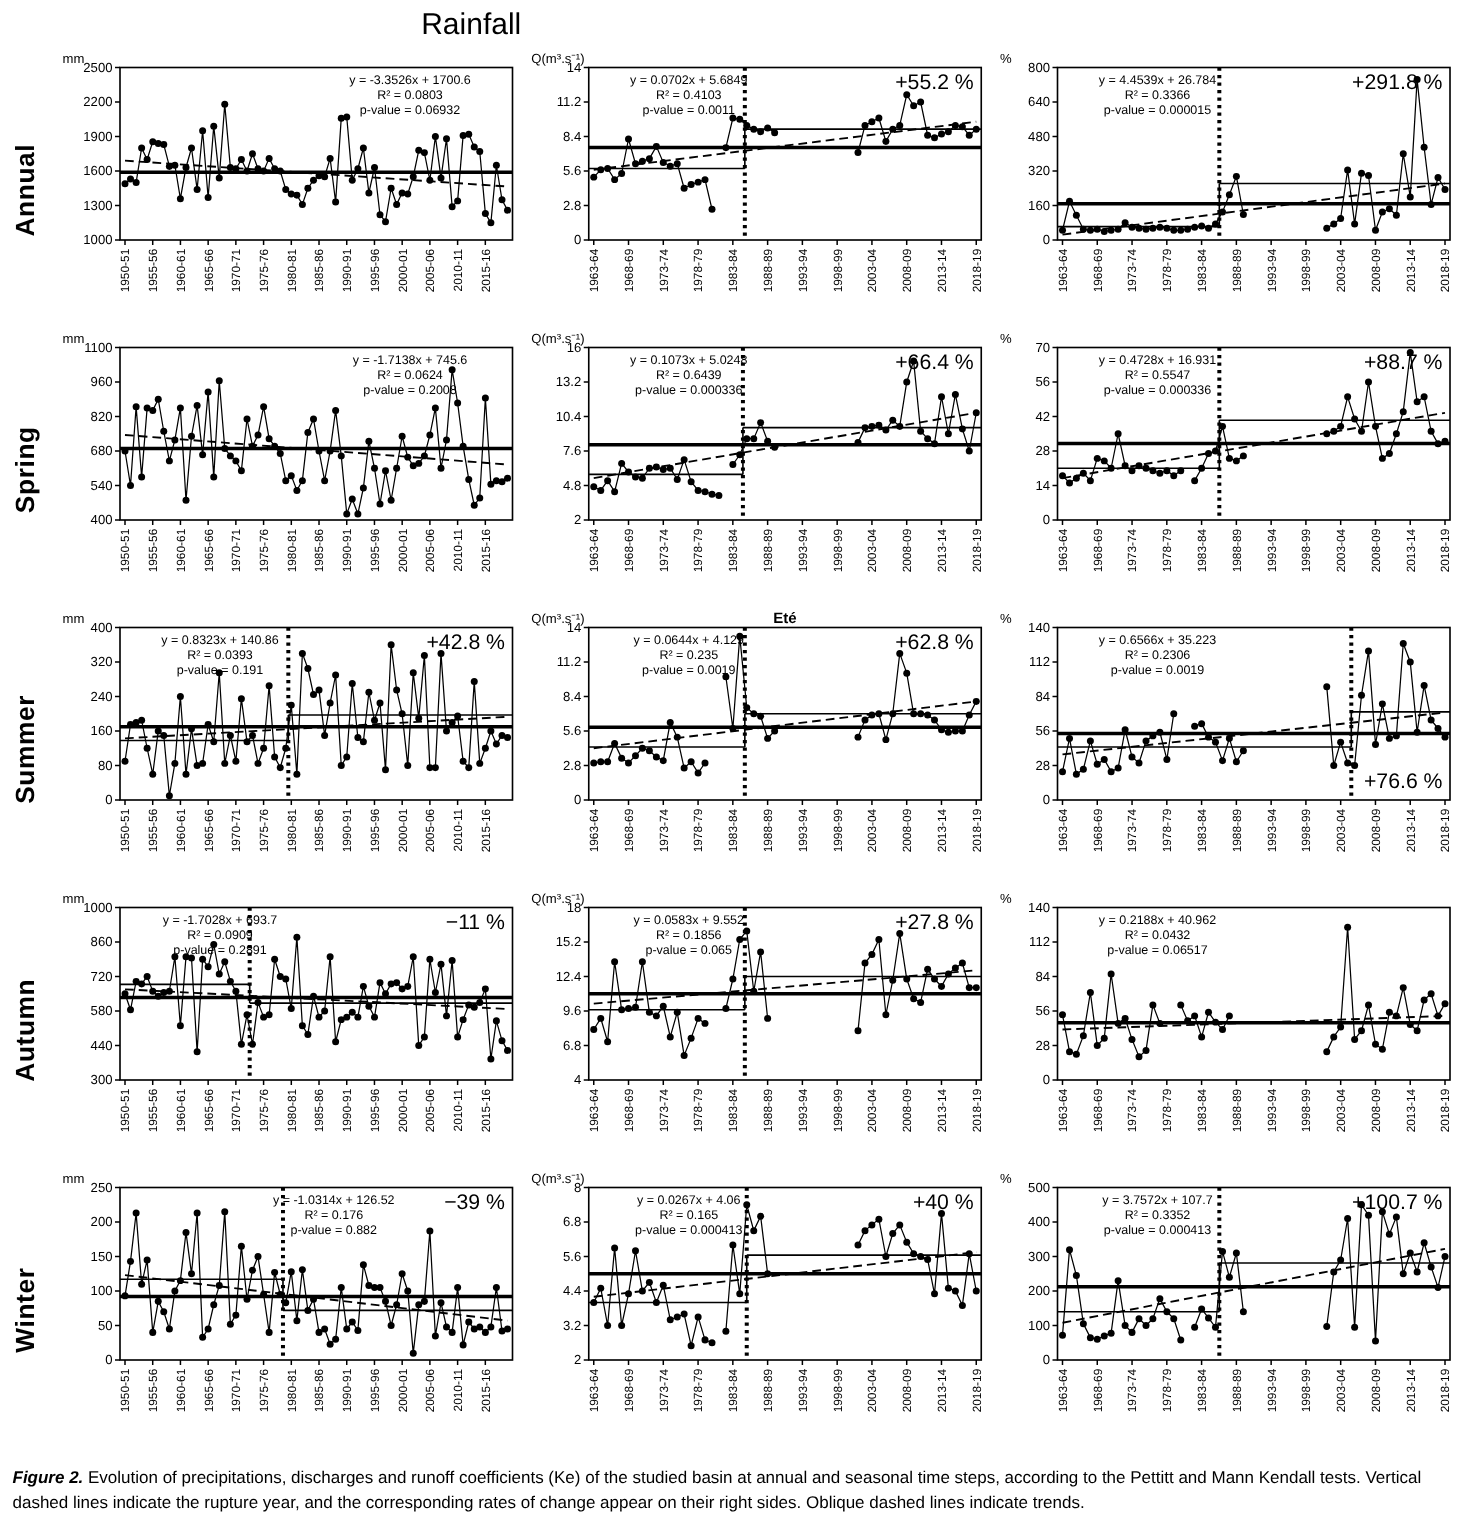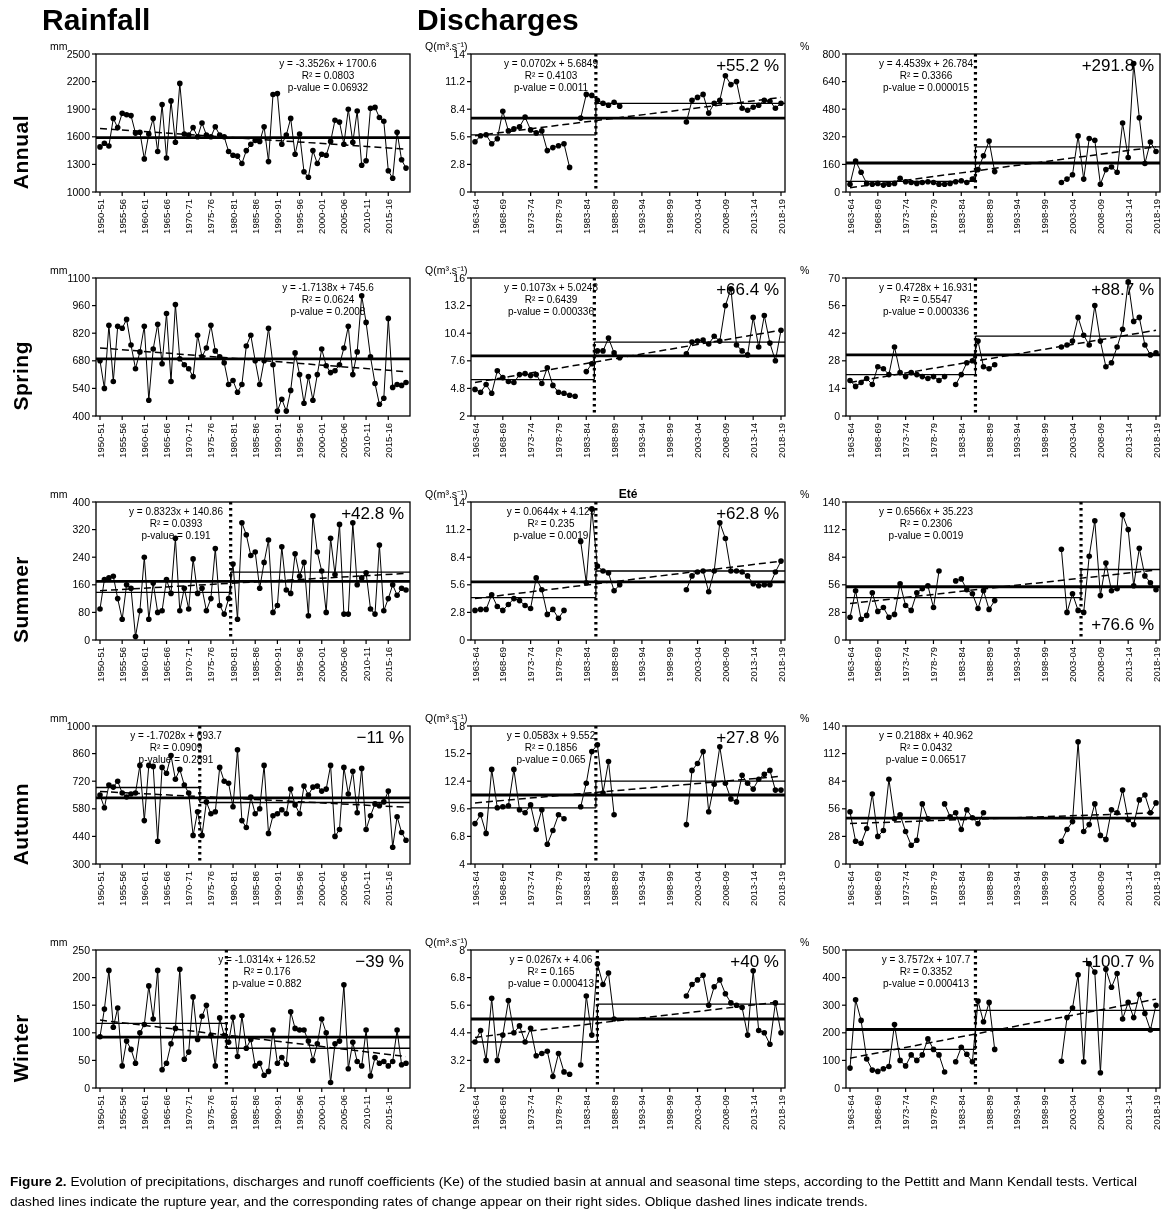--- a/index.html
+++ b/index.html
@@ -1,37 +1,36 @@
 <!DOCTYPE html>
 <html><head>
 <meta charset="utf-8">
 <style>
   html,body{margin:0;padding:0;background:#ffffff;}
   body{font-family:"Liberation Sans", sans-serif; color:#000; width:1168px;}
   .figure{width:1168px;}
   .col-headers{display:grid;grid-template-columns:42px 375px 375px 375px;height:40px;align-items:center;}
-  .col-header{font-size:30px;font-weight:bold;text-align:left;}
+  .col-header{font-size:24px;font-weight:normal;text-align:right;}
   .chart-row{display:grid;grid-template-columns:42px 375px 375px 375px;height:224px;}
   .row-label{display:flex;align-items:center;justify-content:center;}
   .row-label span{writing-mode:vertical-rl;transform:rotate(180deg);font-size:21px;font-weight:bold;letter-spacing:.5px;}
   .chart-cell{position:relative;}
   svg{display:block;}
   svg text{font-family:"Liberation Sans", sans-serif;fill:#000;}
   .caption{padding:12px 10px 0 10px;font-size:13.6px;line-height:1.45;}
-  .caption b{font-weight:bold;}
+  .caption b{font-weight:bold;font-style:italic;}
 </style>
 </head>
 <body>
 
 <div class="figure">
 
   <div class="col-headers">
     <div></div>
     <div class="col-header">Rainfall</div>
-    <div class="col-header">Discharges</div>
   </div>
 
   <div class="chart-row">
     <div class="row-label">
         <span>Annual</span>
       </div>
     <div class="chart-cell">
         <svg class="chart" width="375" height="224">
           <rect x="54" y="14" width="314" height="138" fill="none" stroke="#000" stroke-width="1.3"></rect>
           <line x1="50" y1="152" x2="54" y2="152" stroke="#000" stroke-width="1.2"></line>

